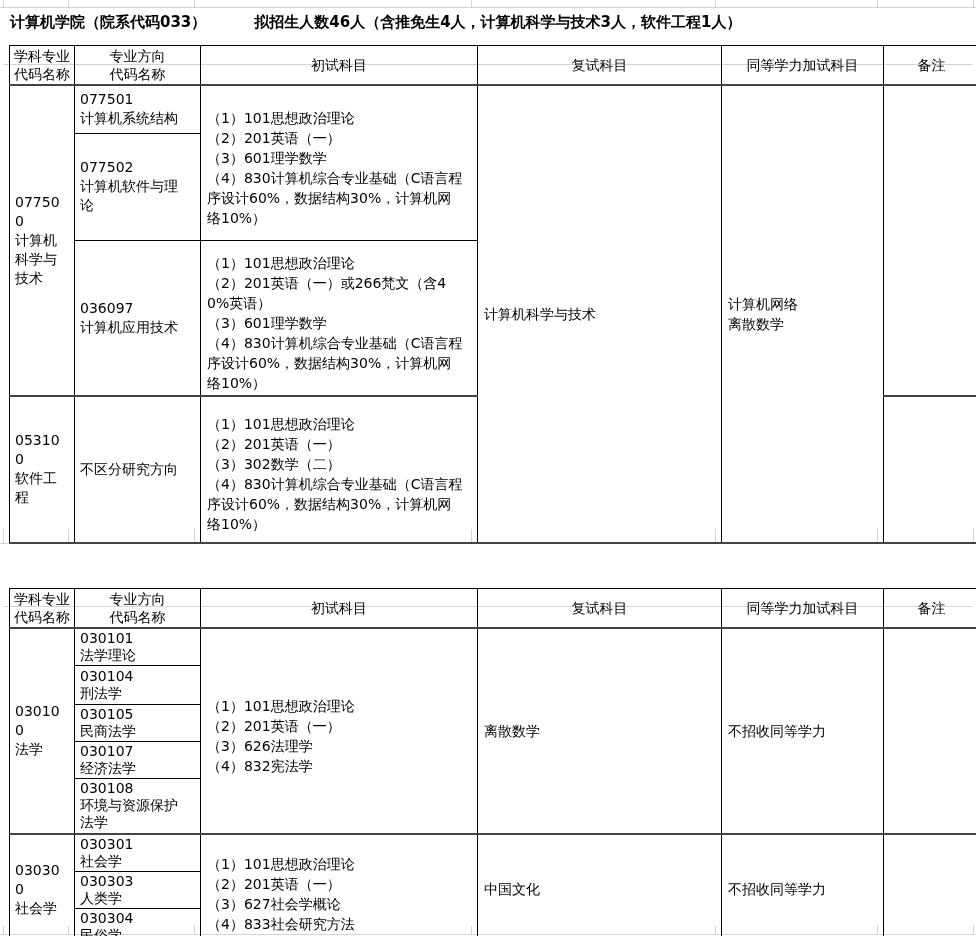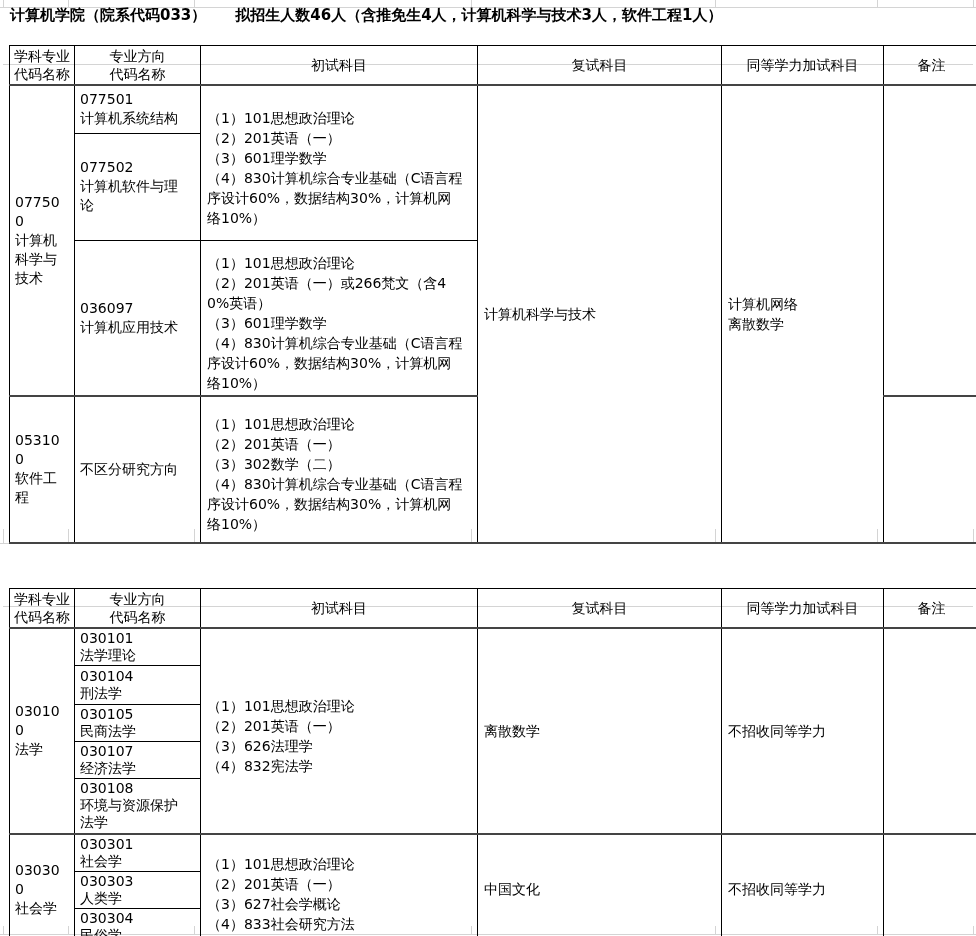--- a/index.html
+++ b/index.html
@@ -10,21 +10,21 @@
     overflow:hidden;
   }
   
   .vgrid { position:absolute; width:1px; background:#d4d4d4; }
   .hgrid { position:absolute; height:1px; background:#d4d4d4; left:0; width:976px; }
 
   .doc-title {
     position:absolute; left:10px; display:flex; align-items:baseline;
     font-size:15px; font-weight:bold; line-height:22px; white-space:nowrap;
   }
-  .doc-title .quota { margin-left:29px; }
+  .doc-title .quota { margin-left:48px; }
 
   table.sched {
     position:absolute; left:9px; width:970px;
     border-collapse:collapse; table-layout:fixed;
     background:transparent;
   }
   .sched th, .sched td {
     border:1px solid #000;
     font-size:14px; color:#000;
     white-space:pre-line; word-break:break-all;
@@ -69,21 +69,21 @@
 
   <div class="hgrid" style="top:934px"></div>
   <div class="vgrid" style="left:3px;top:926px;height:8px"></div>
   <div class="vgrid" style="left:68px;top:926px;height:8px"></div>
   <div class="vgrid" style="left:194px;top:926px;height:8px"></div>
   <div class="vgrid" style="left:471px;top:926px;height:8px"></div>
   <div class="vgrid" style="left:715px;top:926px;height:8px"></div>
   <div class="vgrid" style="left:877px;top:926px;height:8px"></div>
   <div class="vgrid" style="left:973px;top:926px;height:8px"></div>
 
-  <div class="doc-title" style="top:4px">
+  <div class="doc-title" style="top:11px">
     <span>计算机学院（院系代码033）</span>
     <span class="quota">拟招生人数46人（含推免生4人，计算机科学与技术3人，软件工程1人）</span>
   </div>
 
   <table class="sched t1" style="top:45px">
     <colgroup>
       <col style="width:65px">
         <col style="width:126px">
         <col style="width:277px">
       <col style="width:244px">

